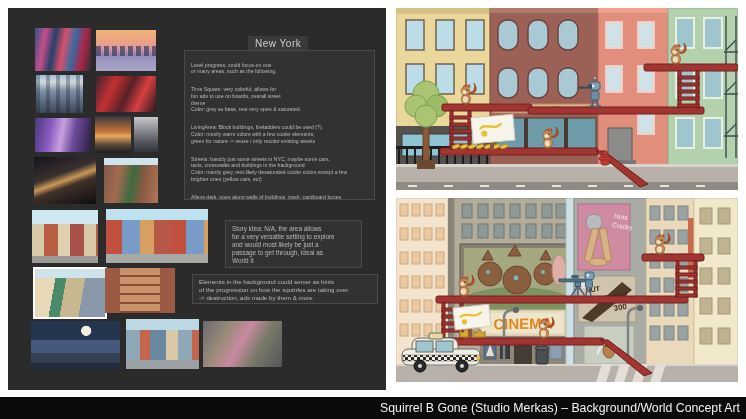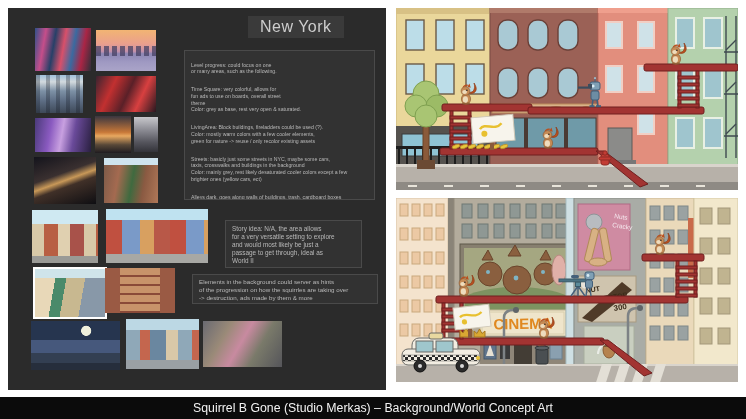--- a/index.html
+++ b/index.html
@@ -23,34 +23,34 @@
 
   
   .cA{left:24px;top:202px;width:66px;height:53px;background:linear-gradient(180deg,#cfe9f2 0 26%,rgba(0,0,0,0) 26%),linear-gradient(0deg,#9a9a96 0 14%,rgba(0,0,0,0) 14%),repeating-linear-gradient(90deg,#d8c9a8 0 12px,#b85f43 12px 26px,#e0d0b0 26px 38px,#a8524a 38px 52px)}
   .cB{left:98px;top:201px;width:102px;height:54px;background:linear-gradient(180deg,#bfe2f0 0 20%,rgba(0,0,0,0) 20%),linear-gradient(0deg,#a8a8a4 0 16%,rgba(0,0,0,0) 16%),repeating-linear-gradient(90deg,#c05040 0 16px,#7a9ac8 16px 34px,#d8a060 34px 48px,#b85848 48px 64px)}
   .cC{left:25px;top:259px;width:70px;height:48px;border:2px solid #fff;background:linear-gradient(180deg,#cfe4ea 0 18%,rgba(0,0,0,0) 18%),linear-gradient(100deg,#e8d8b8 0 28%,#4a8a6a 28% 42%,#c8b890 42% 66%,#8898a8 66%)}
   .cD{left:97px;top:260px;width:70px;height:45px;background:linear-gradient(90deg,#9a5a44 0 22%,rgba(0,0,0,0) 22% 78%,#9a5a44 78%),repeating-linear-gradient(180deg,#c8936a 0 7px,#8a4a38 7px 9px)}
   .cE{left:23px;top:313px;width:89px;height:49px;background:radial-gradient(circle at 62% 20%,#f0f0dc 0 7%,rgba(0,0,0,0) 8%),linear-gradient(180deg,#26354f 0 38%,#46587c 38% 66%,#333f52 66% 86%,#262e3c 86%)}
   .cF{left:118px;top:311px;width:73px;height:50px;background:linear-gradient(180deg,#bcd8e4 0 22%,rgba(0,0,0,0) 22%),linear-gradient(0deg,#9aa0a4 0 18%,rgba(0,0,0,0) 18%),repeating-linear-gradient(90deg,#8fa8b8 0 14px,#c4664e 14px 24px,#6a87a0 24px 40px,#d8c8a8 40px 52px)}
   .cG{left:195px;top:313px;width:79px;height:46px;background:linear-gradient(120deg,#6a6a72,#9a8a78 28%,#c88aa0 48%,#7a7a6a 68%,#55555a)}
 
-  .title-box{position:absolute;left:240px;top:8px;background:#3a3a3a;color:#cdcdcd;font-size:16px;padding:2px 12px;letter-spacing:.5px}
+  .title-box{position:absolute;left:240px;top:28px;background:#3a3a3a;color:#cdcdcd;font-size:10px;padding:2px 7px;letter-spacing:.5px}
 
   .note-block{position:absolute;background:#323232;border:1px solid #4a4a4a;color:#b9b9b9;white-space:pre-line;box-sizing:border-box;overflow:hidden}
   #main-notes{left:176px;top:42px;width:191px;height:150px;padding:4px 6px;font-size:5.2px;line-height:1.27}
   #main-notes .np{margin:0 0 5px 0}
   #story-note{left:217px;top:212px;width:137px;height:48px;font-size:6.4px;line-height:1.24;padding:4px 6px}
   #elements-note{left:184px;top:266px;width:186px;height:30px;font-size:6.2px;line-height:1.26;padding:3px 6px}
 
   .art{position:absolute;overflow:hidden}
   #art-top{left:396px;top:8px;width:342px;height:182px}
   #art-bottom{left:396px;top:198px;width:342px;height:184px}
   .art svg{display:block}
 
-  .footer{position:absolute;left:0;top:397px;width:746px;height:22px;background:#0b0b0b;color:#f2f2f2;display:flex;justify-content:center;align-items:center;padding:0 6px;box-sizing:border-box;font-size:12.3px}
+  .footer{position:absolute;left:0;top:397px;width:746px;height:22px;background:#0b0b0b;color:#f2f2f2;display:flex;justify-content:flex-end;align-items:center;padding:0 6px;box-sizing:border-box;font-size:12.3px}
 </style>
 </head>
 <body>
 
 <div class="panel">
 
   <div class="photo ph1"></div>
   <div class="photo ph2"></div>
   <div class="photo ph3"></div>
   <div class="photo ph4"></div>

